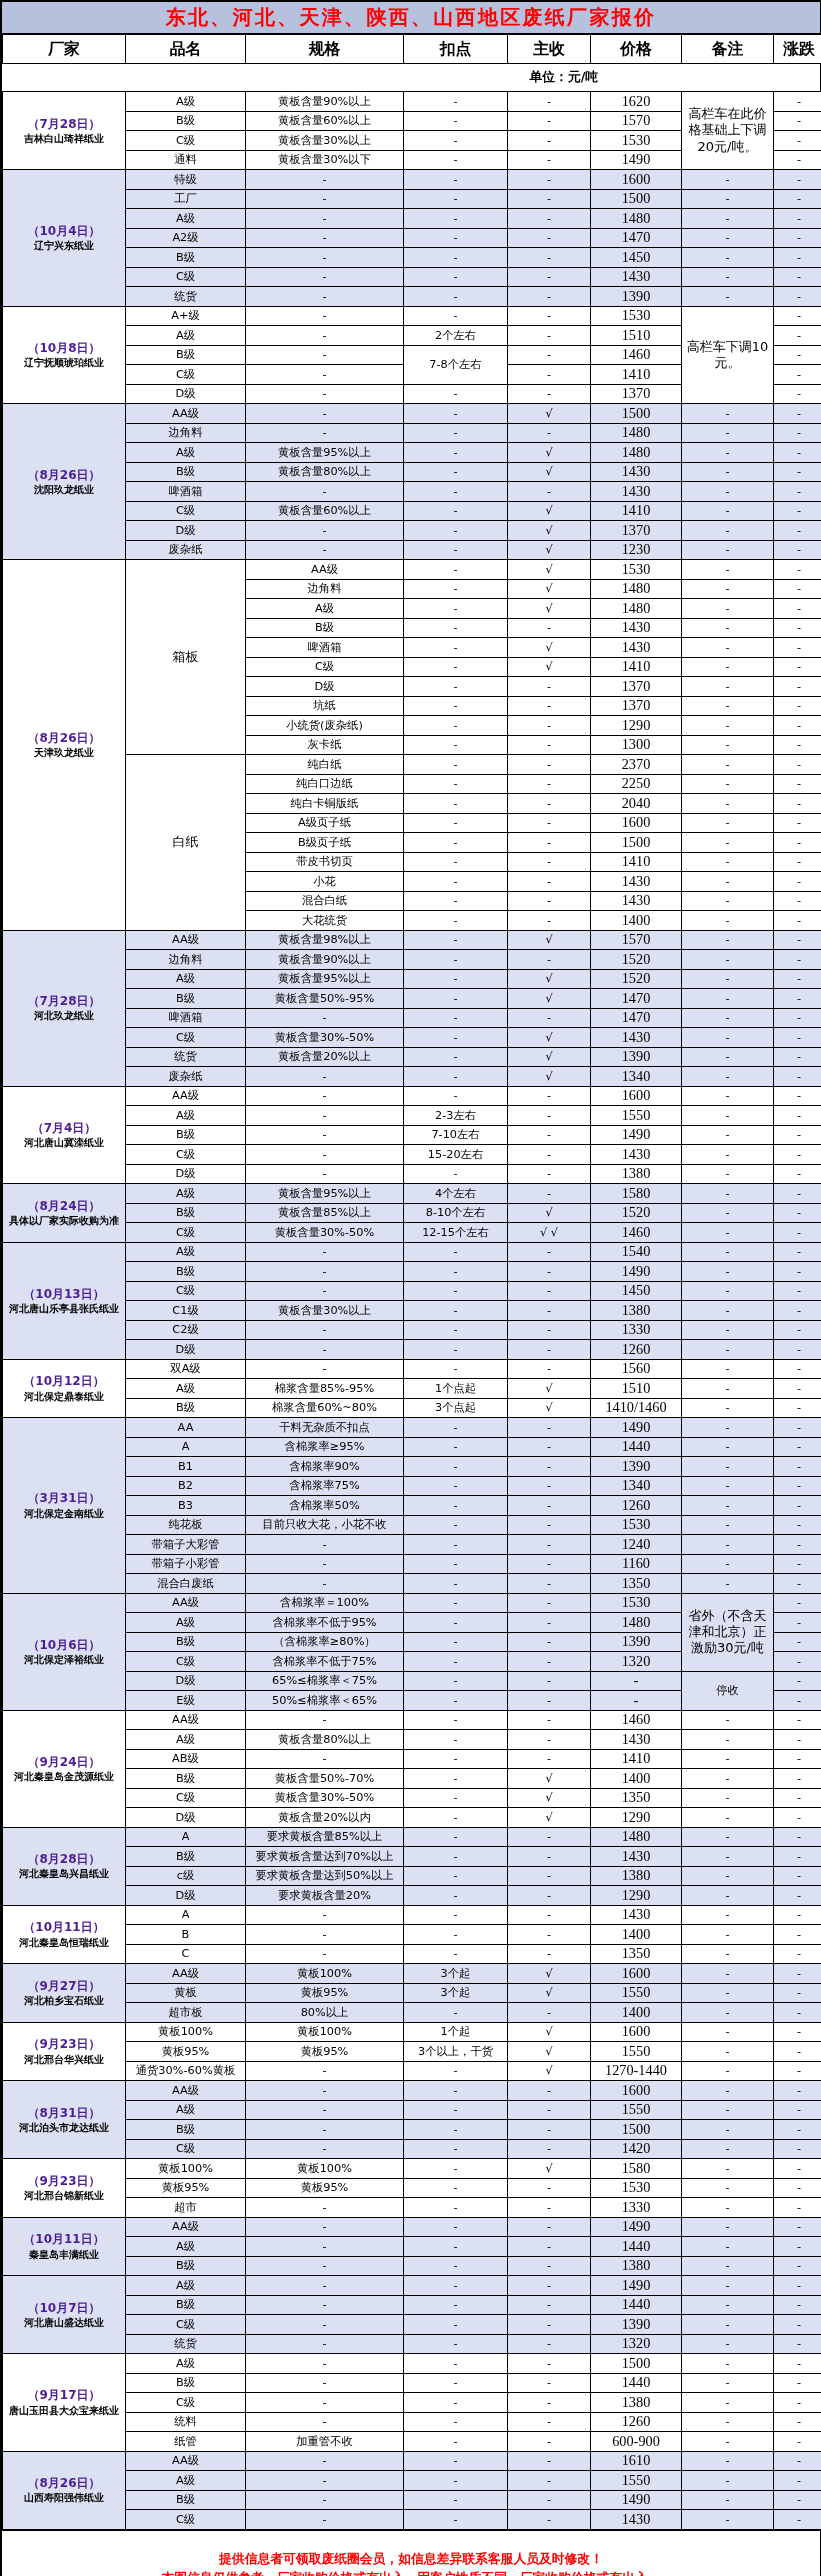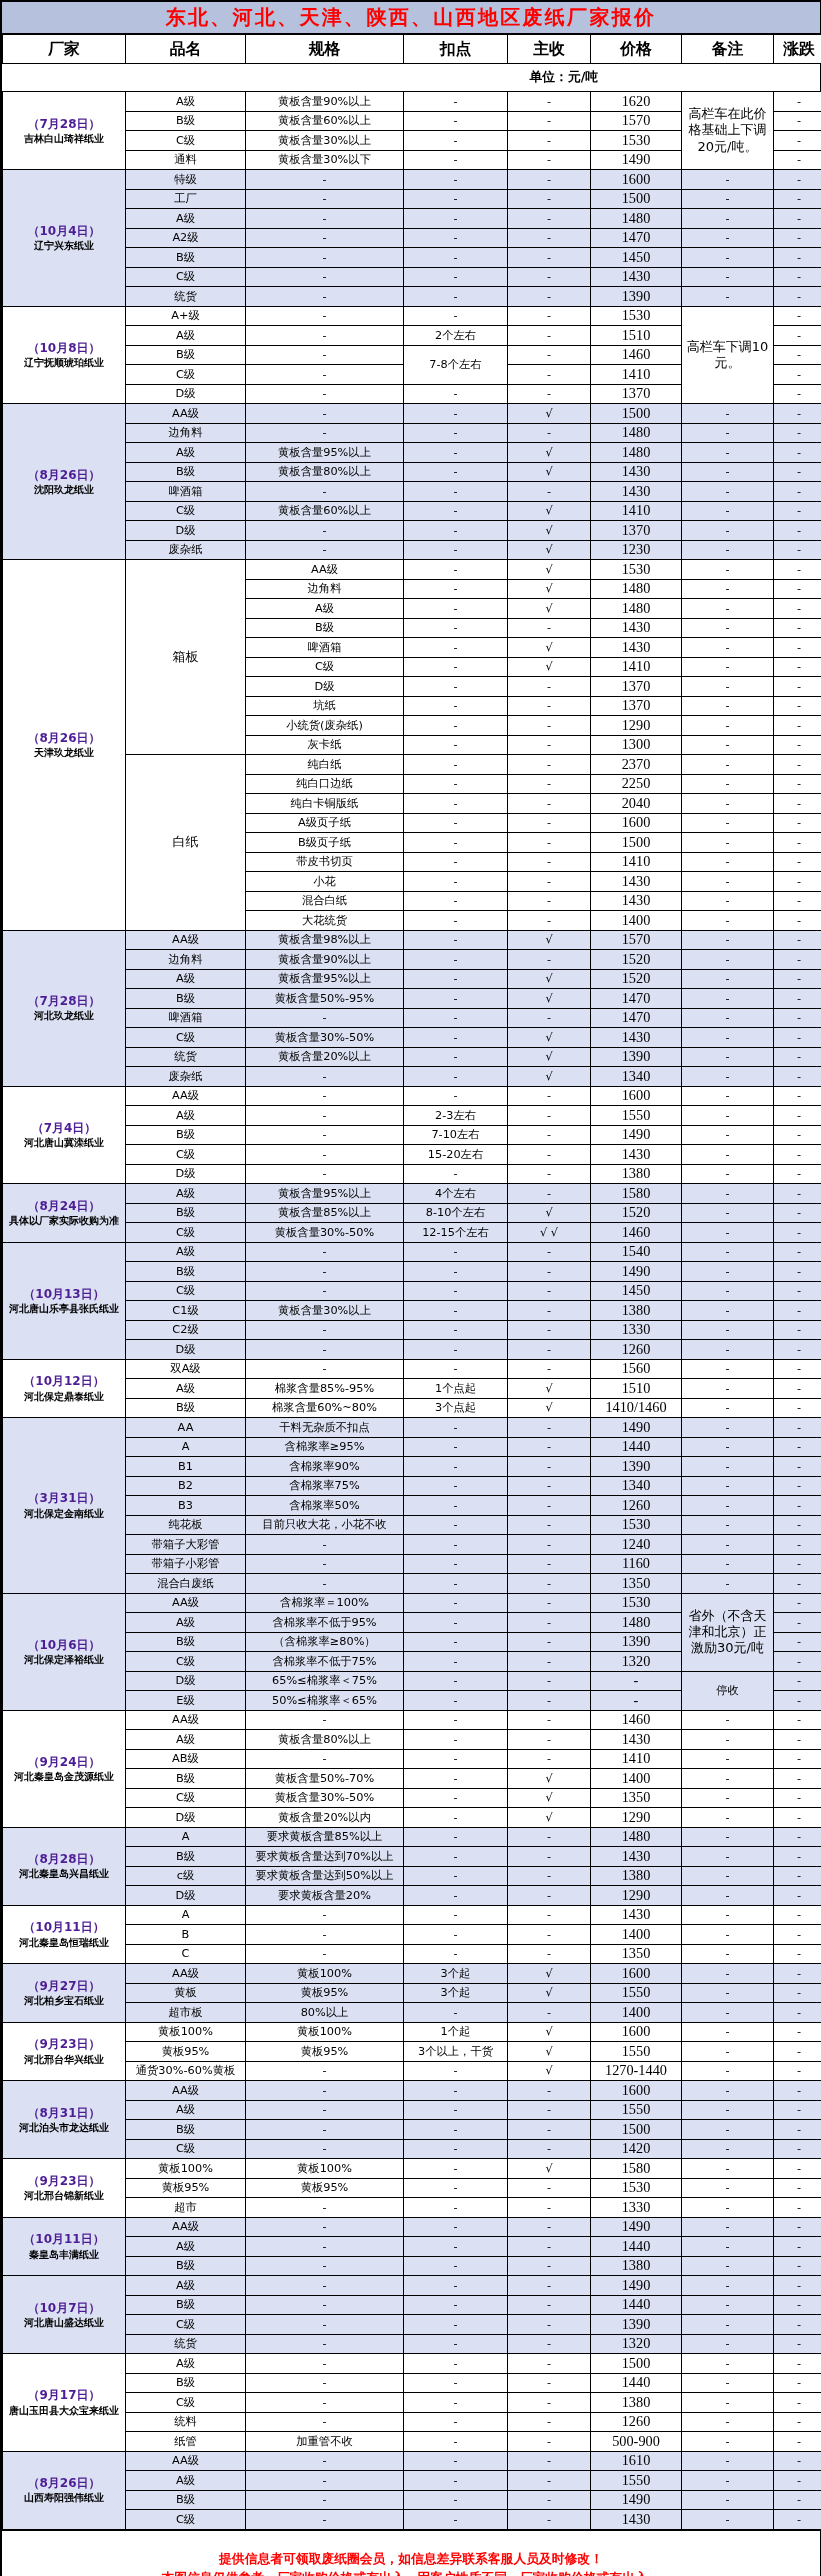--- a/index.html
+++ b/index.html
@@ -1198,21 +1198,21 @@
           <td>-</td>
           <td class="price">1260</td>
           <td>-</td>
           <td>-</td>
         </tr>
         <tr class="white">
           <td>纸管</td>
           <td>加重管不收</td>
           <td>-</td>
           <td>-</td>
-          <td class="price">500-900</td>
+          <td class="price">600-900</td>
           <td>-</td>
           <td>-</td>
         </tr>
         <tr class="blue sec-start">
           <td rowspan="4" class="factory-cell">
             <div class="date">（8月26日）</div>
             <div class="fname">山西寿阳强伟纸业</div>
           </td>
           <td>AA级</td>
           <td>-</td>

